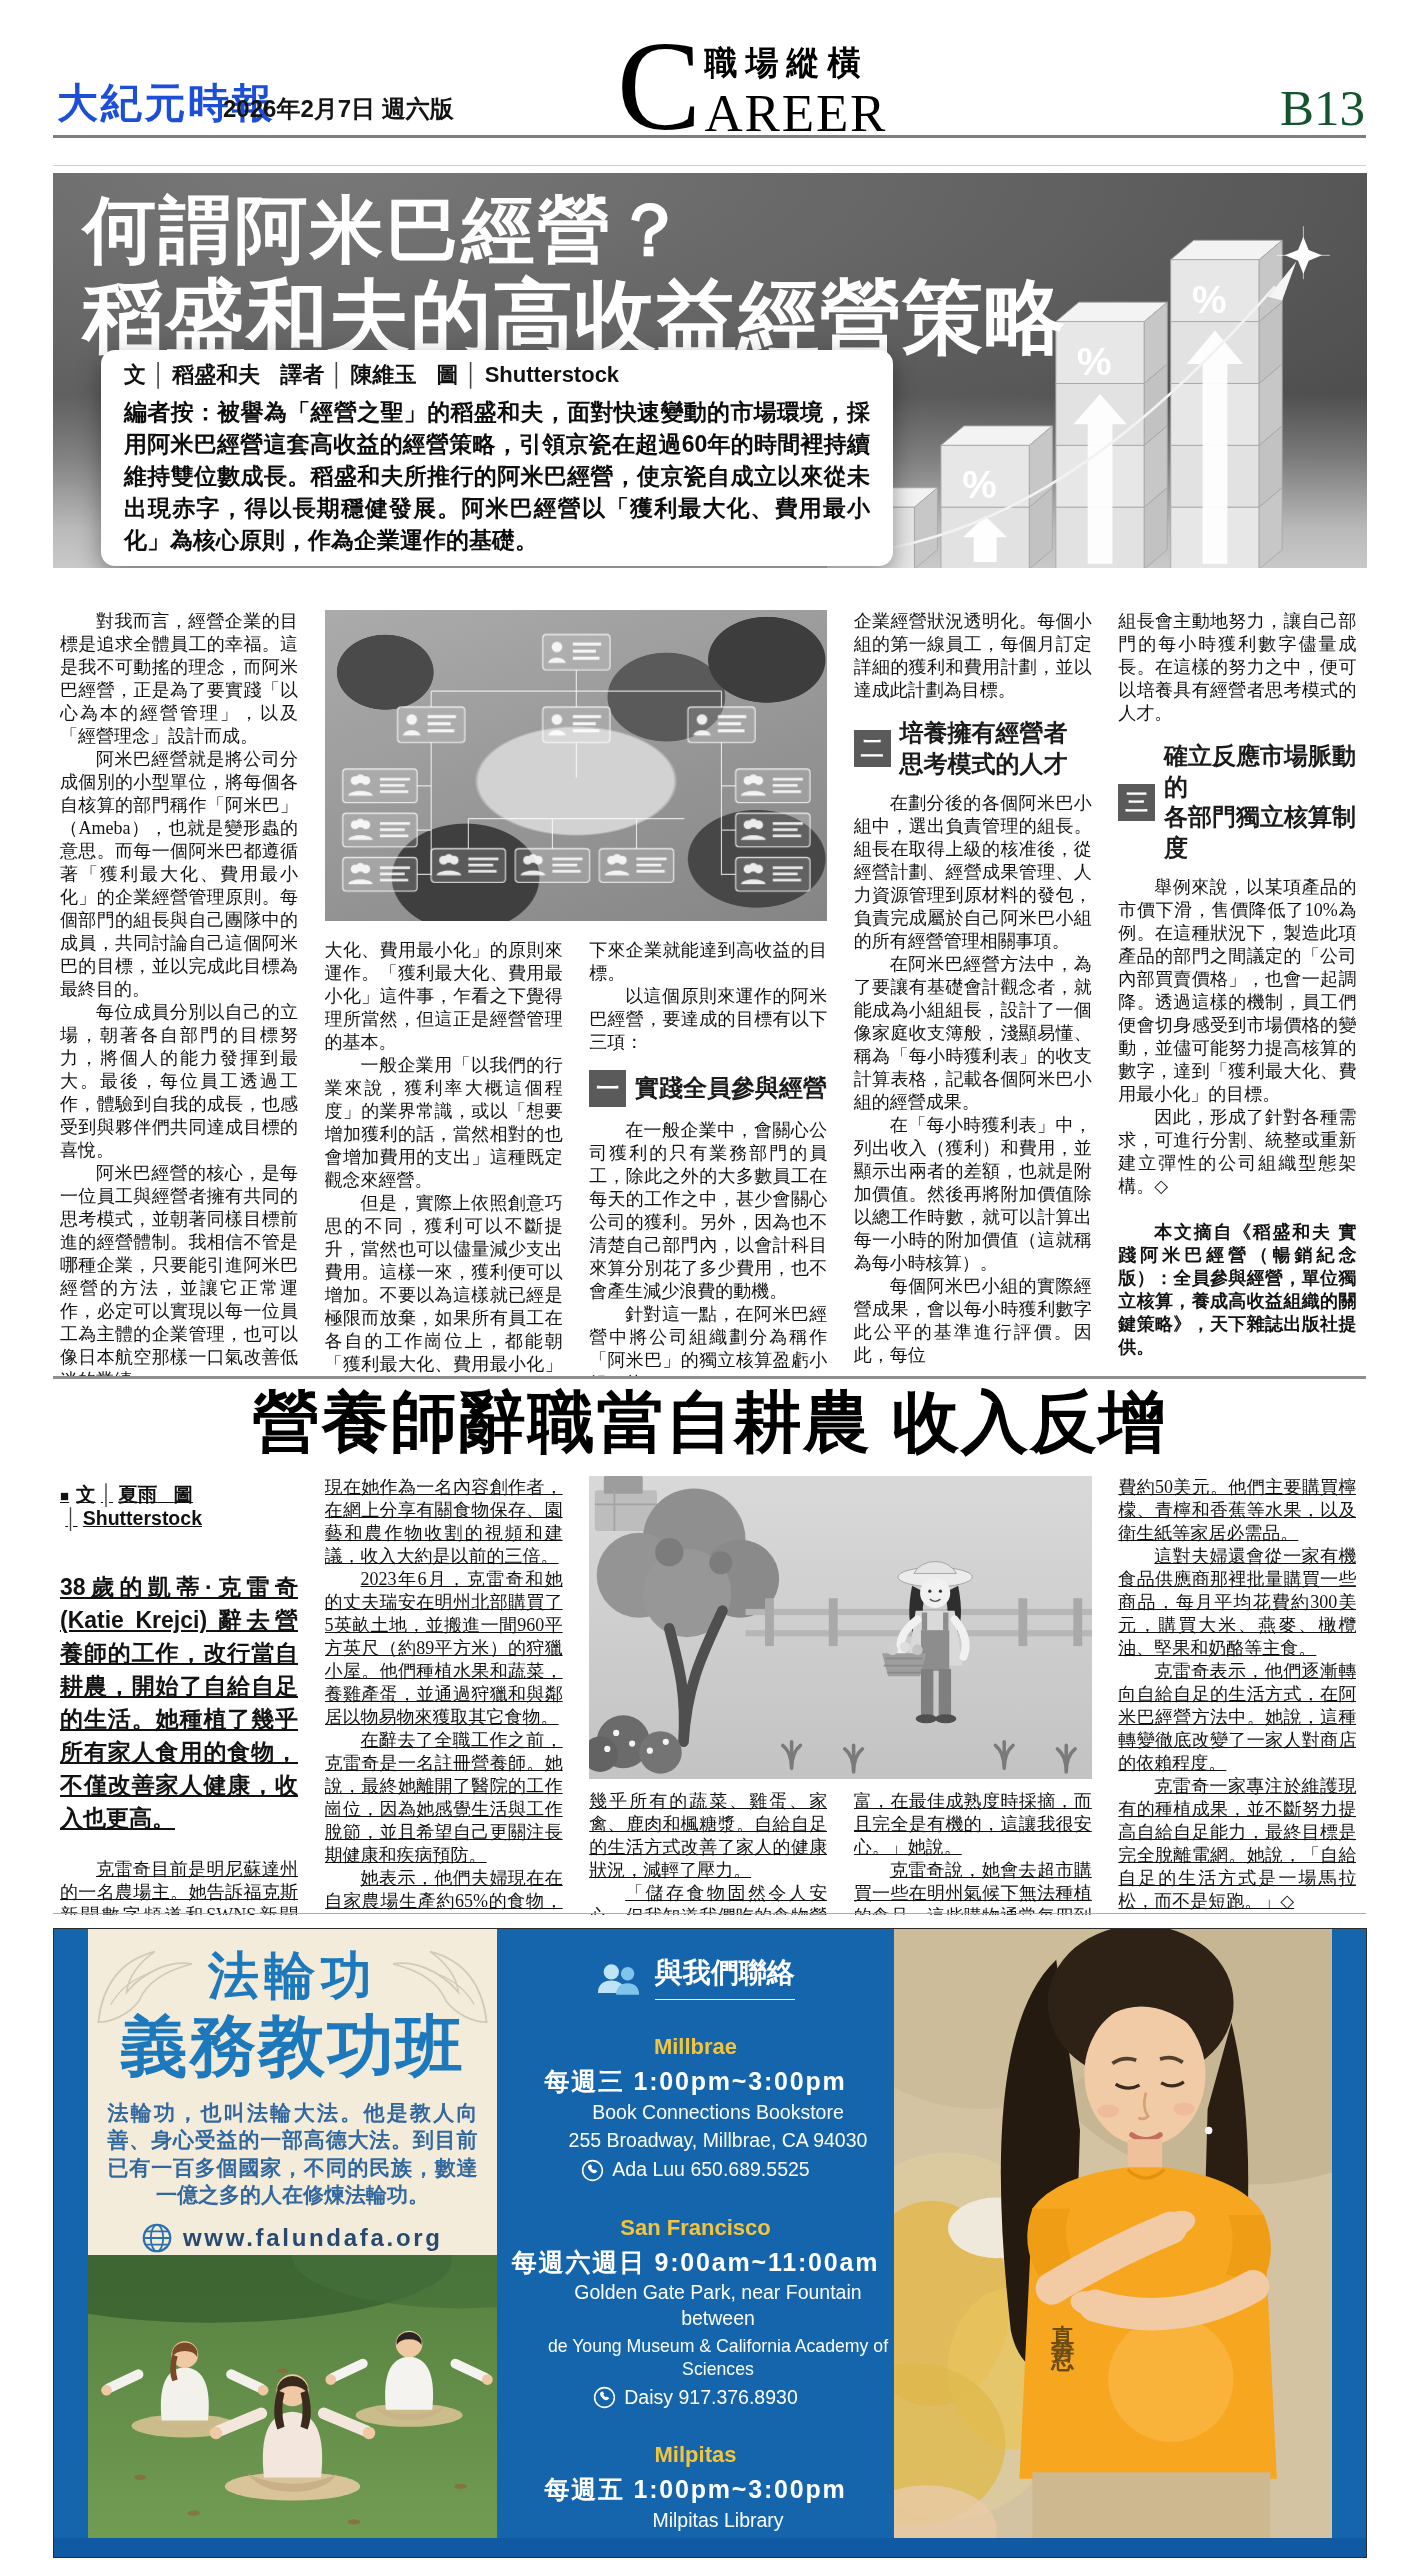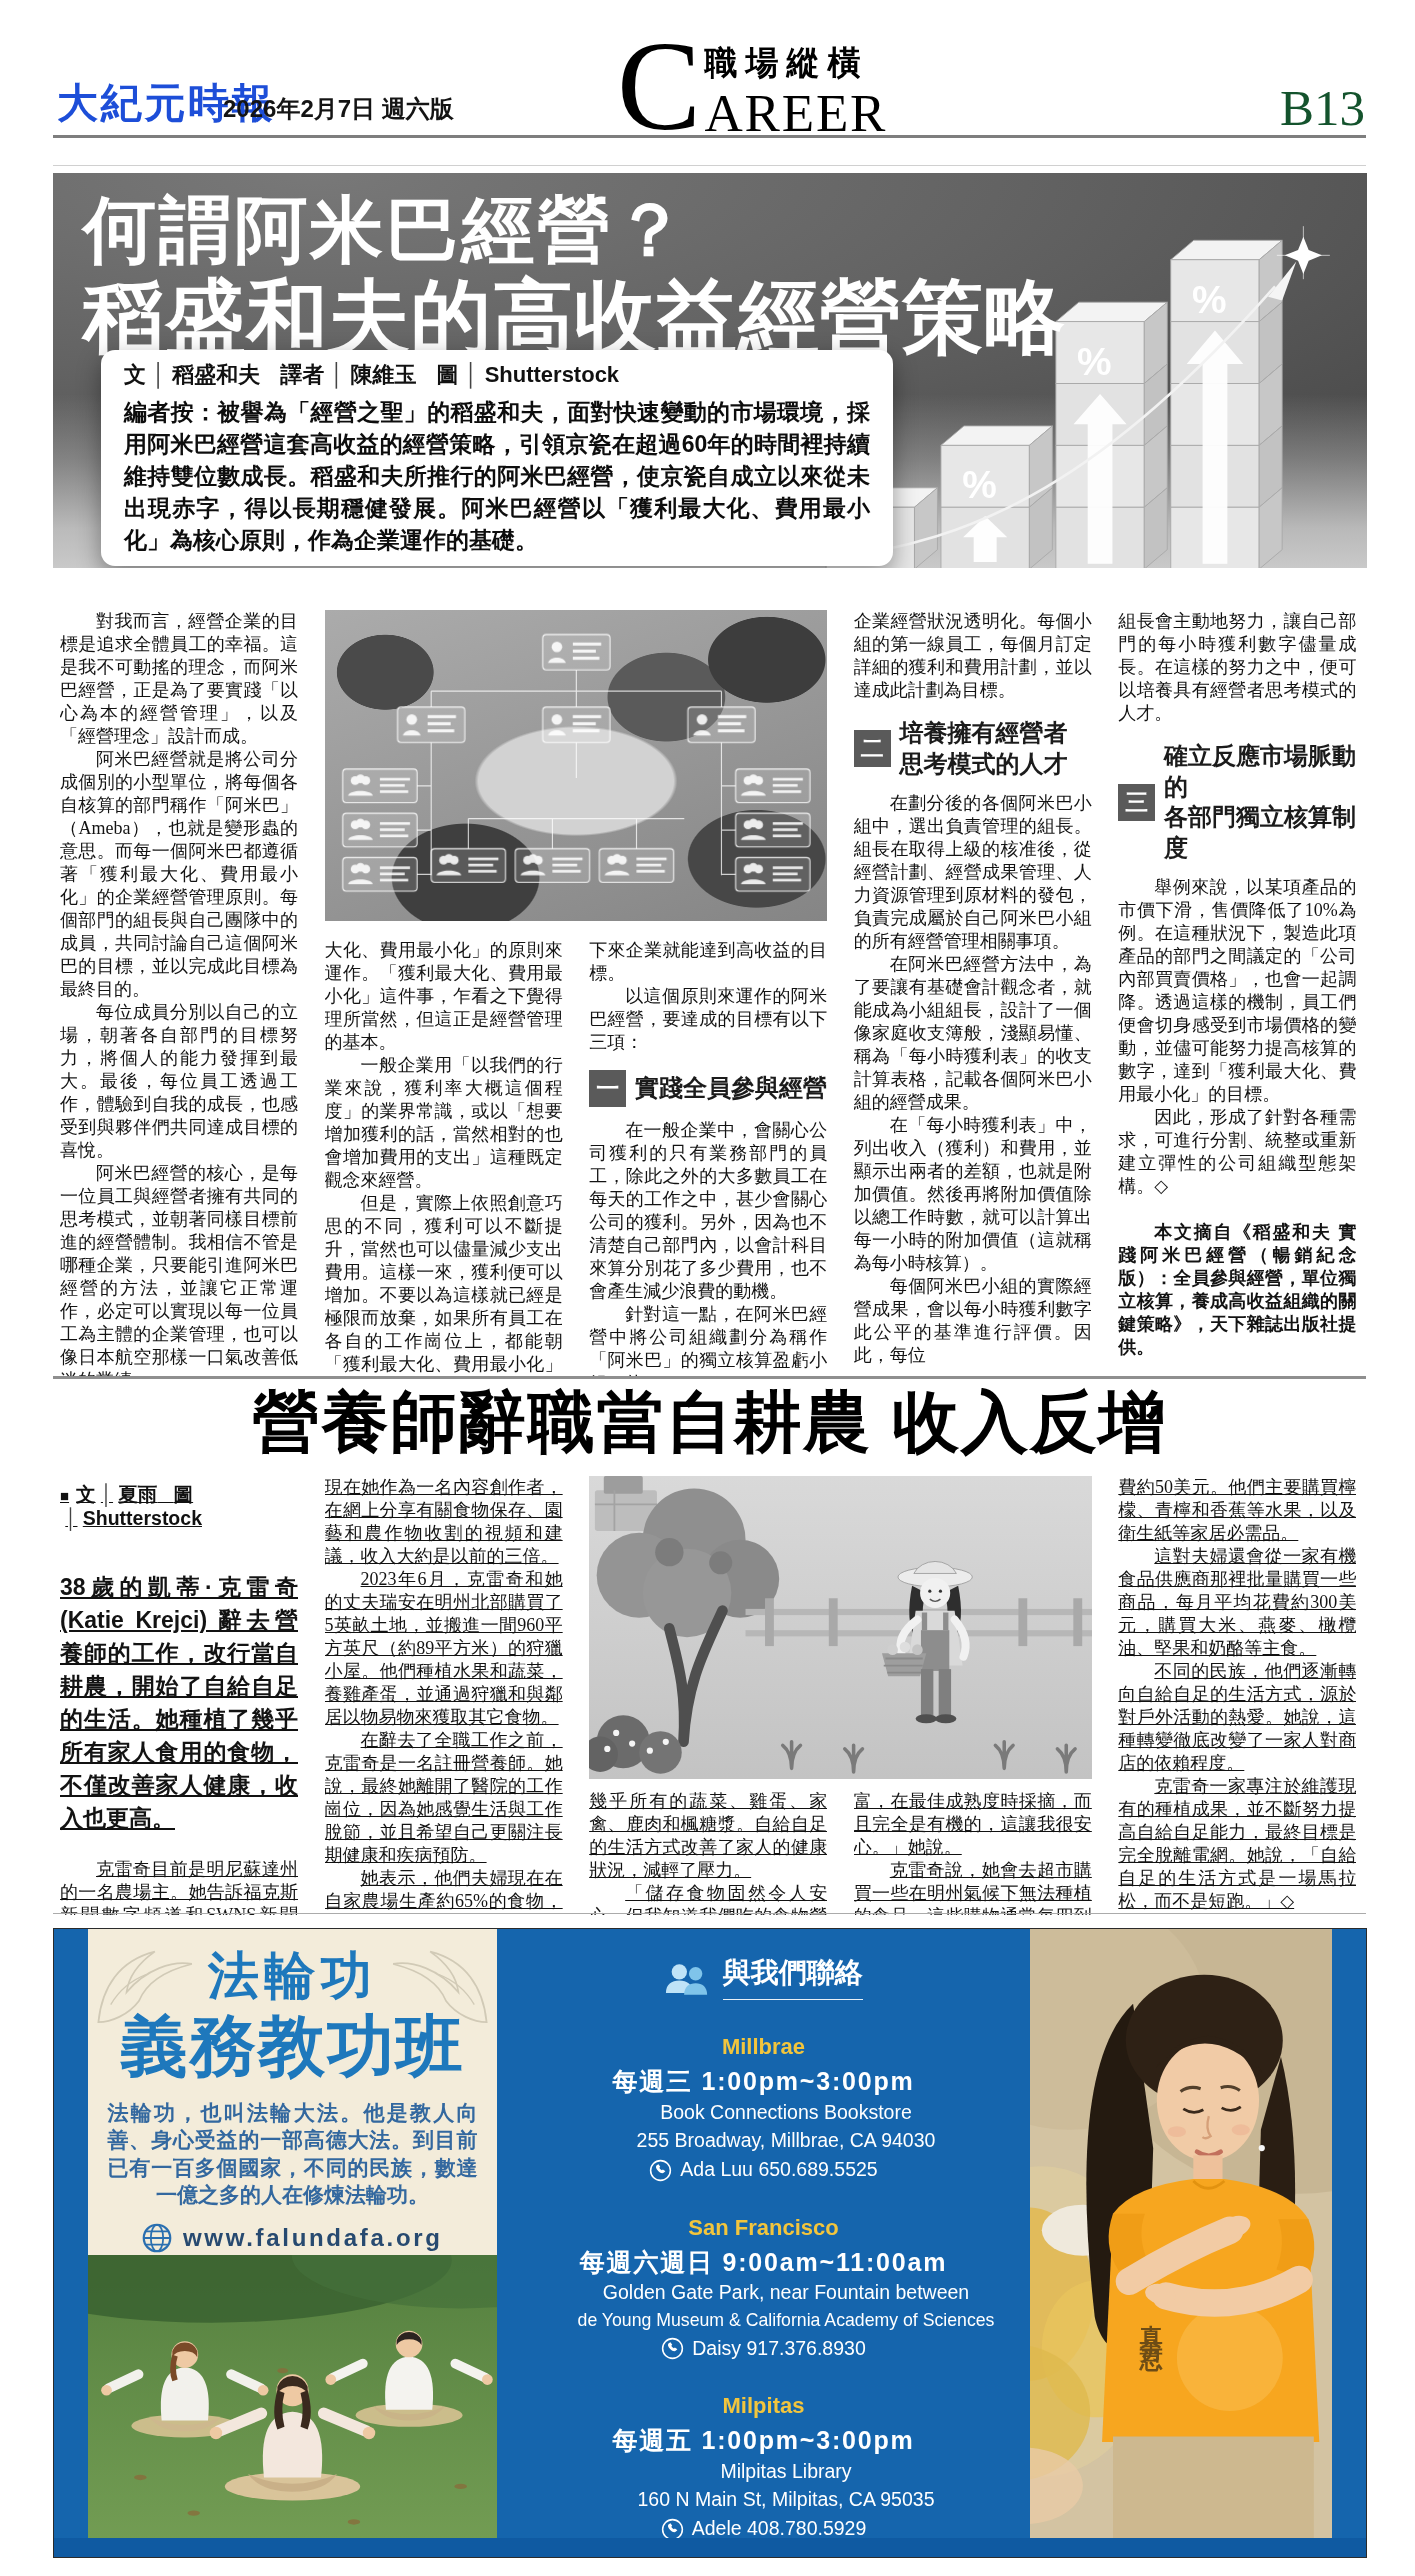--- a/index.html
+++ b/index.html
@@ -79,21 +79,21 @@
   .stripe{width:34px;flex:none;background:#1565ad;}
   .cream{width:409px;flex:none;background:#f3ecda;position:relative;overflow:hidden;text-align:center;}
   .flourish{position:absolute;top:5.3px;opacity:.8;}
   .flourish.tl{left:5.3px;}
   .flourish.tr{right:5.3px;transform:scaleX(-1);}
   .adtitle1{margin-top:19.5px;font:900 51px/1.05 "Liberation Sans",sans-serif;color:#1e78bc;letter-spacing:5.3px;}
   .adtitle2{margin-top:8.8px;font:900 67px/1.05 "Liberation Sans",sans-serif;color:#1e78bc;letter-spacing:1.8px;}
   .adbody{margin:17.7px 19.5px 0;font:700 21px/27.4px "Liberation Sans",sans-serif;color:#33689f;text-align:justify;text-align-last:center;}
   .url-row{margin-top:14px;display:inline-flex;align-items:center;gap:10.6px;font:800 24px/1 "Liberation Sans",sans-serif;color:#274a70;letter-spacing:2.7px;}
   .meditation{position:absolute;left:0;right:0;top:326px;bottom:19.5px;width:100%;height:calc(100% - 345px);}
-  .contact{width:533px;flex:none;background:#1565ad;color:#fff;text-align:center;padding-top:30px;box-sizing:border-box;overflow:hidden;}
+  .contact{width:397px;flex:none;background:#1565ad;color:#fff;text-align:center;padding-top:30px;box-sizing:border-box;overflow:hidden;}
   .contact-header{display:inline-flex;align-items:center;gap:12.4px;}
   .contact-header .txt{font:700 28px/1 "Liberation Sans",sans-serif;border-bottom:1.8px solid rgba(255,255,255,.9);padding-bottom:12.4px;}
   .loc{margin-top:32px;}
   .city{font:800 22px/1.2 "Liberation Sans",sans-serif;color:#f2c53d;}
   .sched{font:800 25px/1.25 "Liberation Sans",sans-serif;letter-spacing:1.8px;margin-top:5.3px;}
   .line{font:400 19.5px/1.32 "Liberation Sans",sans-serif;margin-top:2.7px;padding-left:45px;}
   .line.small{font-size:17.7px;}
   .phone-row{display:flex;justify-content:center;align-items:center;gap:8px;font:400 19.5px/1.3 "Liberation Sans",sans-serif;margin-top:3.5px;}
   .photo-woman{position:relative;flex:1;overflow:hidden;background:#d3c3a2;}
   .photo-woman svg{position:absolute;inset:0;width:100%;height:100%;}
@@ -411,21 +411,21 @@
           </div>
         <div class="col">
             <p class="cont">富，在最佳成熟度時採摘，而且完全是有機的，這讓我很安心。」她說。</p>
             <p>克雷奇說，她會去超市購買一些在明州氣候下無法種植的食品。這些購物通常每四到六週花</p>
           </div>
       </div>
     </div>
     <div class="col">
         <p class="cont">費約50美元。他們主要購買檸檬、青檸和香蕉等水果，以及衛生紙等家居必需品。</p>
         <p>這對夫婦還會從一家有機食品供應商那裡批量購買一些商品，每月平均花費約300美元，購買大米、燕麥、橄欖油、堅果和奶酪等主食。</p>
-        <p>不同的民族，他們逐漸轉向自給自足的生活方式，源於對戶外活動的熱愛。她說，這種轉變徹底改變了一家人對商店的依賴程度。</p>
+        <p>克雷奇表示，他們逐漸轉向自給自足的生活方式，在阿米巴經營方法中。她說，這種轉變徹底改變了一家人對商店的依賴程度。</p>
         <p>克雷奇一家專注於維護現有的種植成果，並不斷努力提高自給自足能力，最終目標是完全脫離電網。她說，「自給自足的生活方式是一場馬拉松，而不是短跑。」◇</p>
       </div>
   </section>
 
   <div class="divider d2"></div>
 
   <section class="ad">
     <div class="stripe"></div>
 
     <div class="cream">

